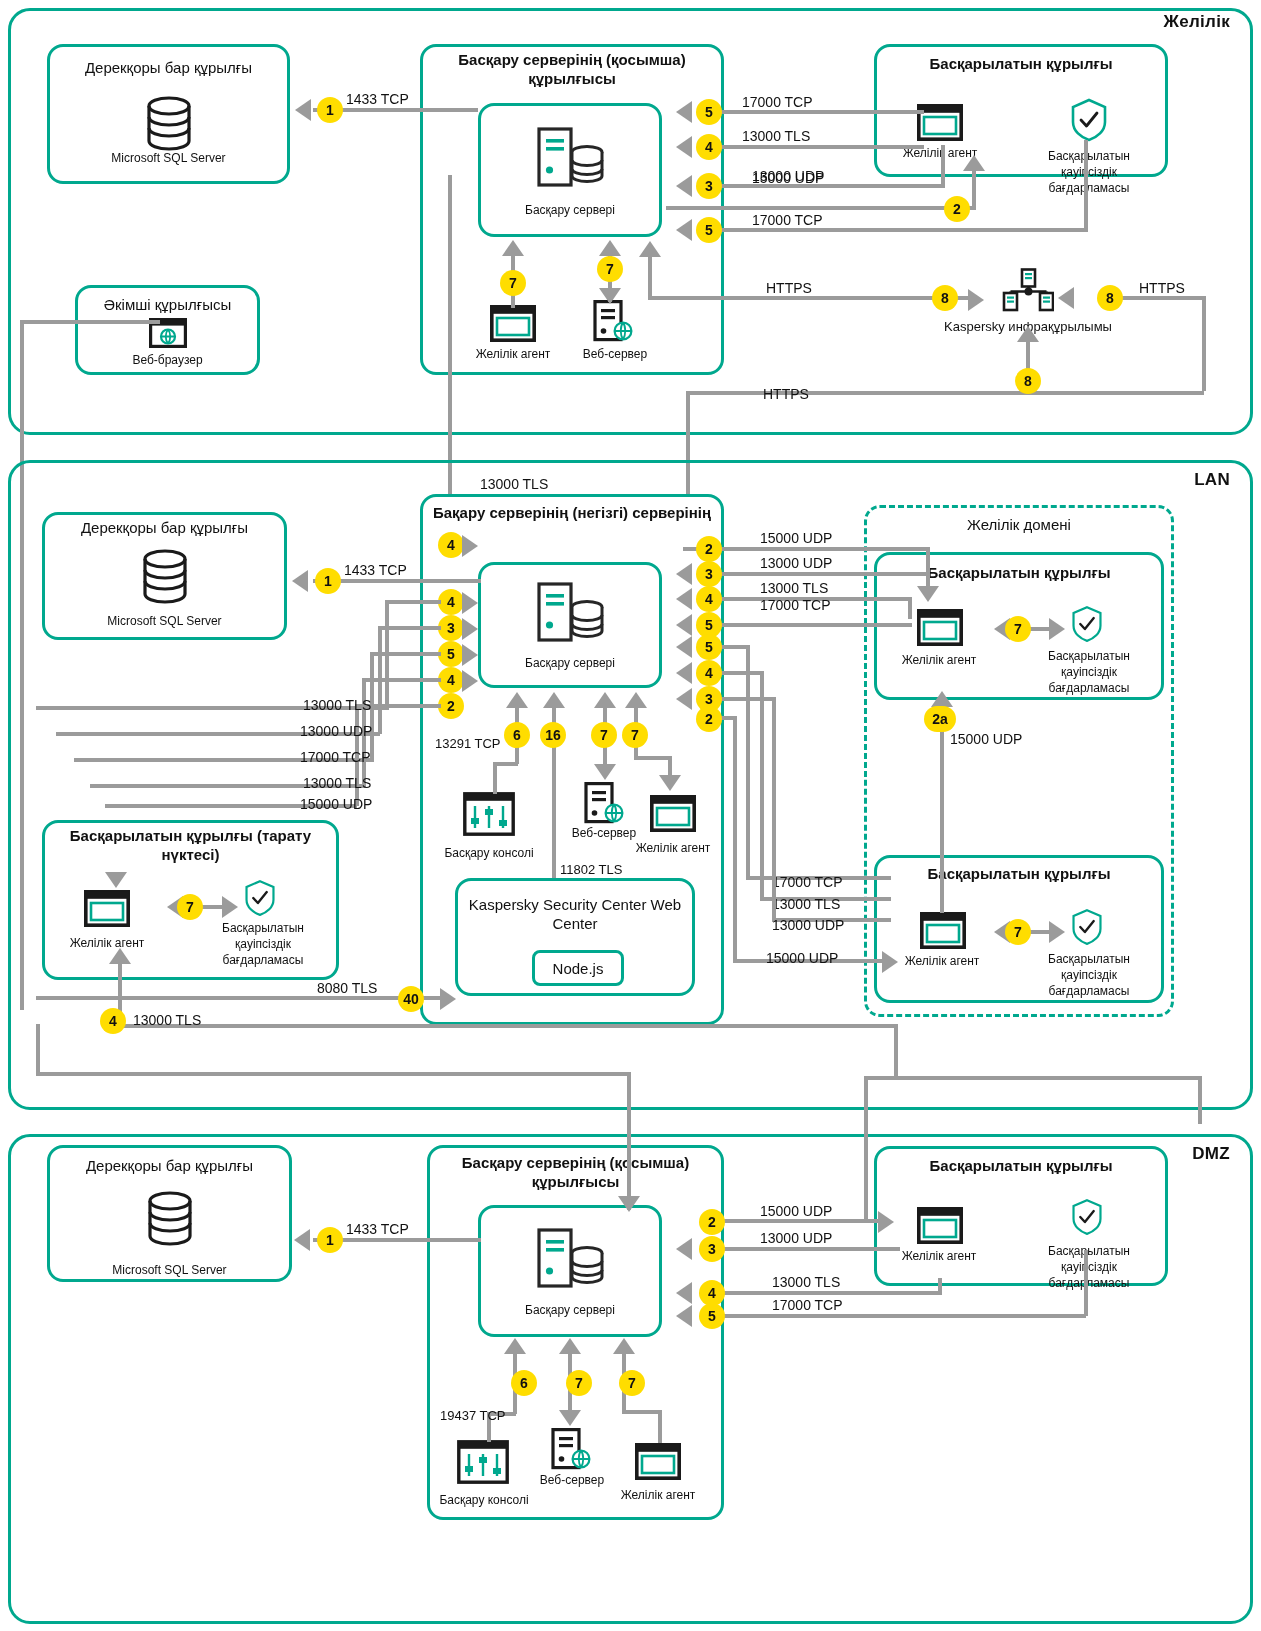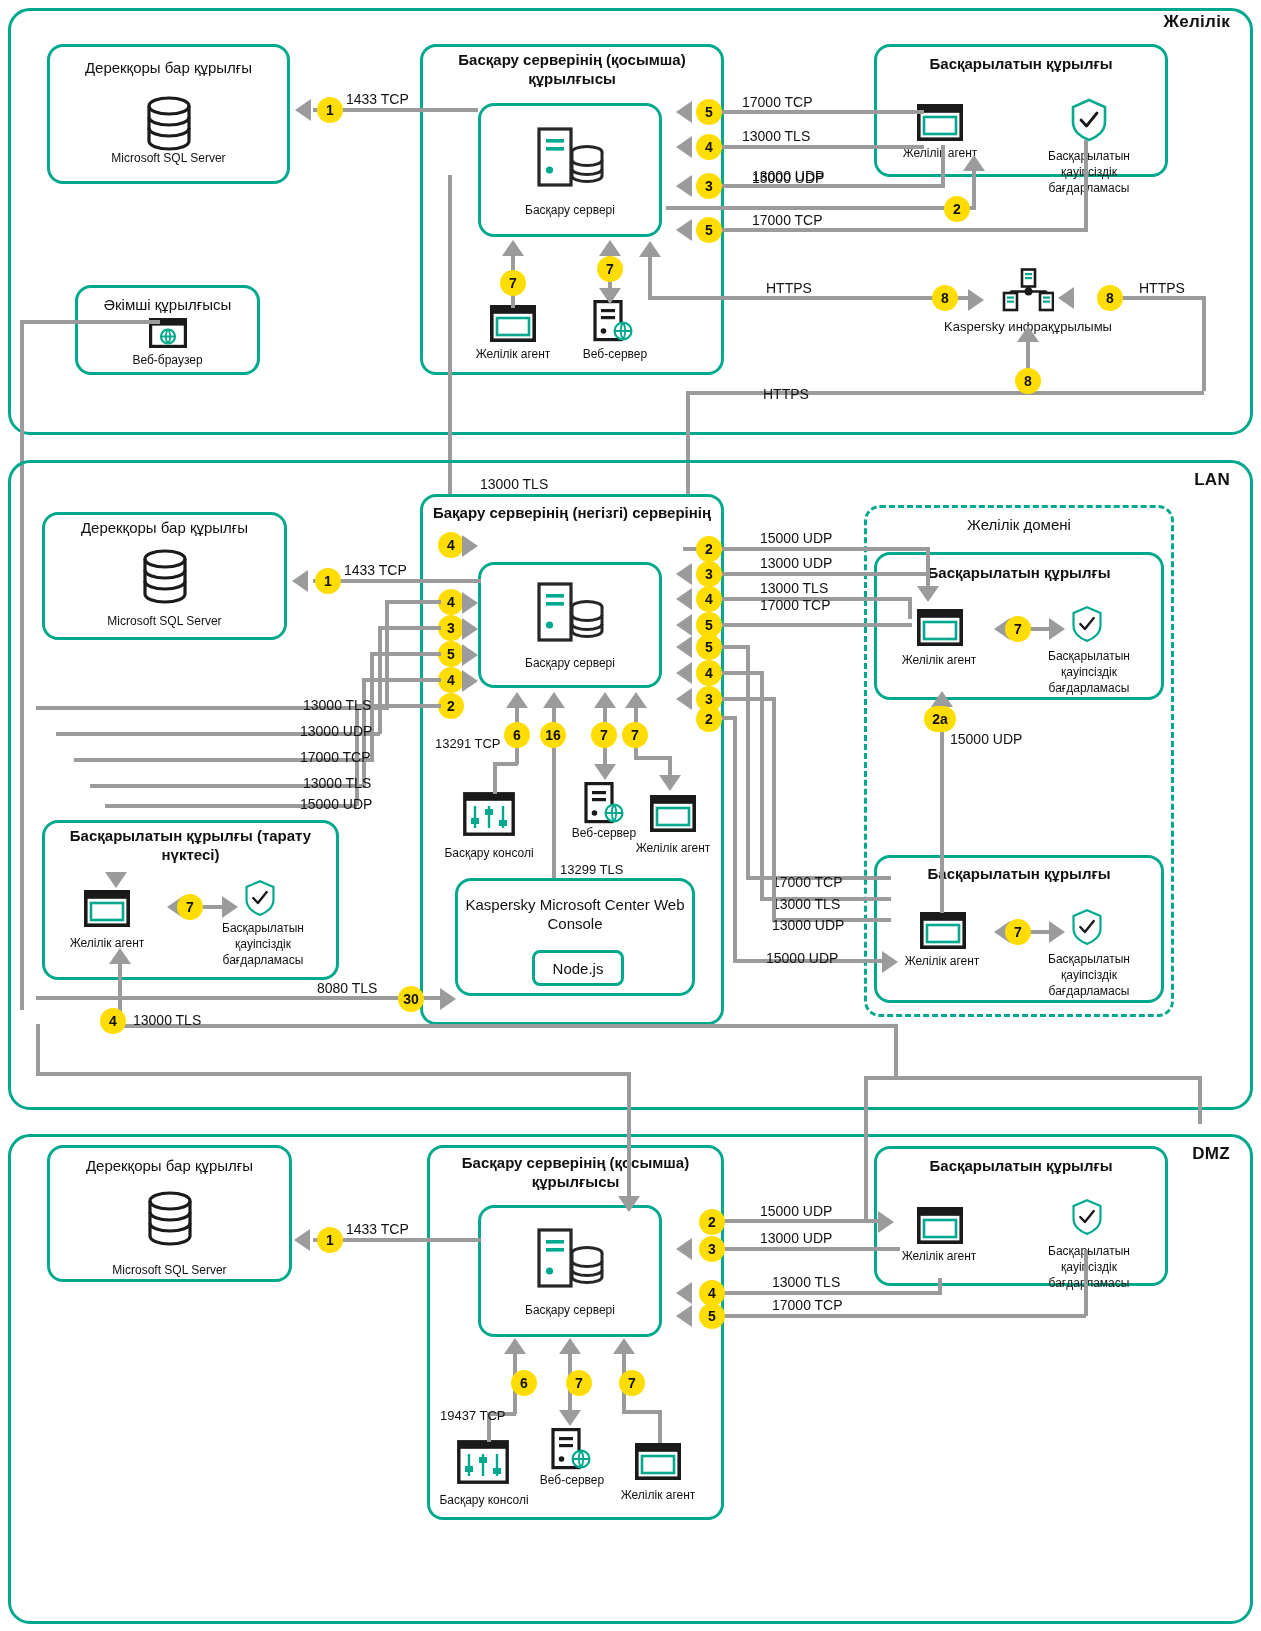--- a/index.html
+++ b/index.html
@@ -301,21 +301,21 @@
   </div>
   <div class="cap" style="left:198px;top:920px;width:130px;">Басқарылатын қауіпсіздік бағдарламасы</div>
   <div class="arr arr-l" style="left:167px;top:896px;"></div>
   <div class="arr arr-r" style="left:222px;top:896px;"></div>
   <div class="line h" style="left:178px;top:905px;width:48px;"></div>
   <div class="badge" style="left:177px;top:894px;">7</div>
   <div class="arr arr-d" style="left:105px;top:872px;"></div>
 
   <div class="line h" style="left:36px;top:996px;width:412px;"></div>
   <div class="arr arr-r" style="left:440px;top:988px;"></div>
-  <div class="badge" style="left:398px;top:986px;">30</div>
+  <div class="badge" style="left:398px;top:986px;">40</div>
   <div class="lbl" style="left:317px;top:980px;">8080 TLS</div>
 
   <div class="line h" style="left:118px;top:1024px;width:780px;"></div>
   <div class="line v" style="left:118px;top:962px;height:64px;"></div>
   <div class="arr arr-u" style="left:109px;top:948px;"></div>
   <div class="badge" style="left:100px;top:1008px;">4</div>
   <div class="lbl" style="left:133px;top:1012px;">13000 TLS</div>
 
   <div class="icon" style="left:463px;top:792px;">
     <svg width="52" height="44" viewBox="0 0 52 44">
@@ -331,21 +331,21 @@
   <div class="line v" style="left:493px;top:762px;height:32px;"></div>
   <div class="line h" style="left:493px;top:762px;width:25px;"></div>
   <div class="line v" style="left:515px;top:706px;height:58px;"></div>
   <div class="arr arr-u" style="left:506px;top:692px;"></div>
   <div class="badge" style="left:504px;top:722px;">6</div>
   <div class="lbl" style="left:435px;top:736px;font-size:13px;">13291 TCP</div>
 
   <div class="line v" style="left:552px;top:706px;height:178px;"></div>
   <div class="arr arr-u" style="left:543px;top:692px;"></div>
   <div class="badge" style="left:540px;top:722px;">16</div>
-  <div class="lbl" style="left:560px;top:862px;font-size:13px;">13299 TLS</div>
+  <div class="lbl" style="left:560px;top:862px;font-size:13px;">11802 TLS</div>
 
   <div class="icon" style="left:583px;top:782px;">
     <svg width="44" height="42" viewBox="0 0 44 42">
       <rect x="3" y="1.6" width="26" height="38" fill="#fff" stroke="#1a1a1a" stroke-width="3.2"></rect>
       <rect x="9" y="9" width="14" height="3.2" fill="#1a1a1a"></rect>
       <rect x="9" y="16" width="14" height="3.2" fill="#1a1a1a"></rect>
       <circle cx="11.5" cy="31" r="2.8" fill="#1a1a1a"></circle>
       <circle cx="31" cy="31" r="8.4" fill="#fff" stroke="#00a88e" stroke-width="2.2"></circle>
       <path d="M22.6 31h16.8M31 22.6c3 3.8 3 12.6 0 16.8M31 22.6c-3 3.8-3 12.6 0 16.8" fill="none" stroke="#00a88e" stroke-width="1.8"></path>
     </svg>
@@ -365,21 +365,21 @@
   </div>
   <div class="cap" style="left:620px;top:840px;width:106px;">Желілік агент</div>
   <div class="line v" style="left:634px;top:706px;height:52px;"></div>
   <div class="line h" style="left:634px;top:756px;width:38px;"></div>
   <div class="line v" style="left:668px;top:756px;height:22px;"></div>
   <div class="arr arr-u" style="left:625px;top:692px;"></div>
   <div class="arr arr-d" style="left:659px;top:775px;"></div>
   <div class="badge" style="left:622px;top:722px;">7</div>
 
   <div class="card" style="left:455px;top:878px;width:240px;height:118px;"></div>
-  <div class="card-title" style="left:462px;top:895px;width:226px;font-size:15px;">Kaspersky Microsoft Center Web Console</div>
+  <div class="card-title" style="left:462px;top:895px;width:226px;font-size:15px;">Kaspersky Security Center Web Center</div>
   <div class="node-box" style="left:532px;top:950px;width:86px;height:30px;">
     <span>Node.js</span>
   </div>
 
   <div class="card dashed" style="left:864px;top:505px;width:310px;height:512px;"></div>
   <div class="card-title" style="left:864px;top:515px;width:310px;">Желілік домені</div>
 
   <div class="card" style="left:874px;top:552px;width:290px;height:148px;"></div>
   <div class="card-title b" style="left:874px;top:563px;width:290px;">Басқарылатын құрылғы</div>
   <div class="icon" style="left:917px;top:609px;">

